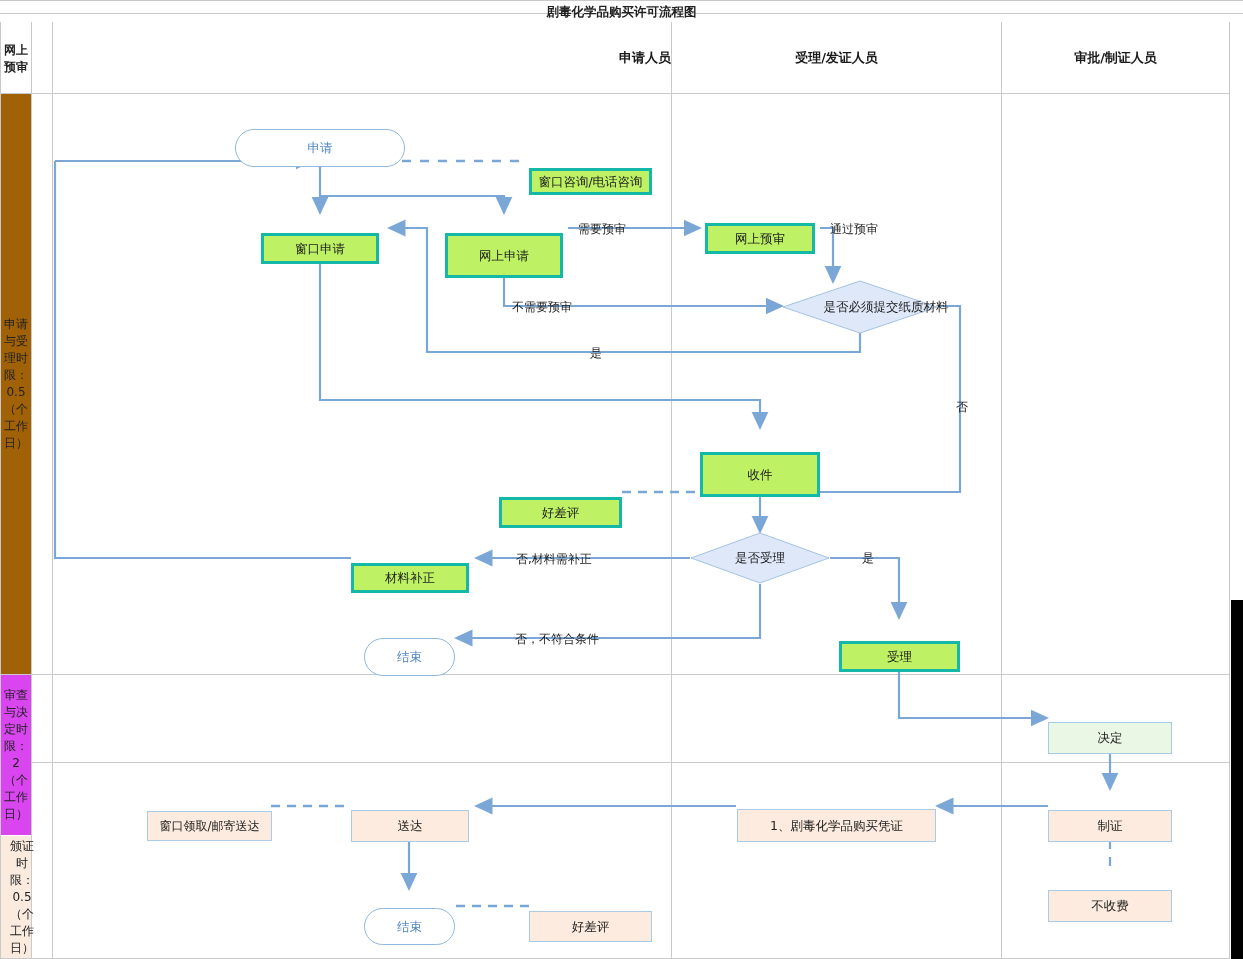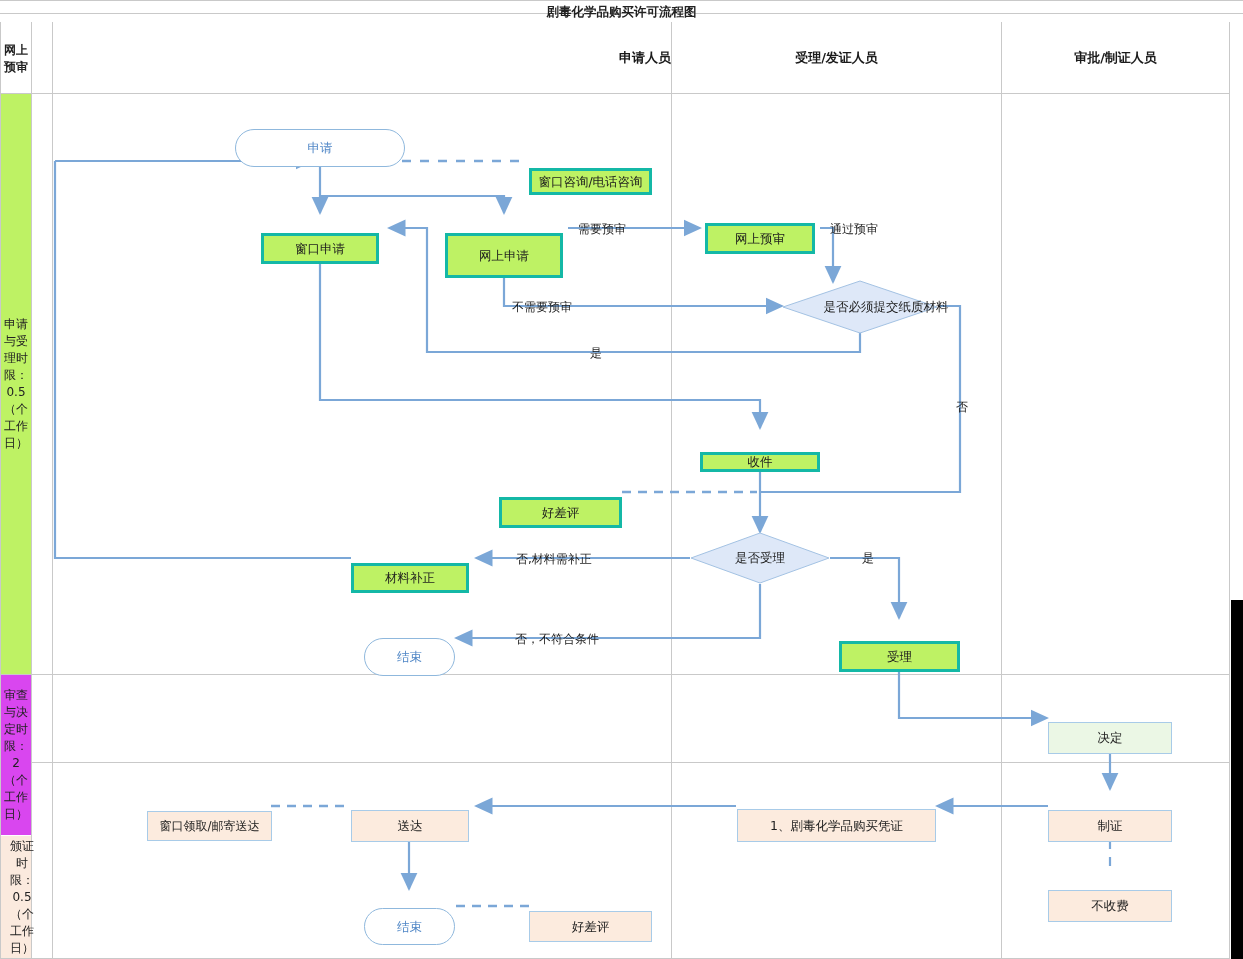--- a/index.html
+++ b/index.html
@@ -14,21 +14,21 @@
             box-sizing:border-box;background:#fff;}
   .titlebar span{display:block;text-align:center;font-size:12.5px;font-weight:bold;color:#222;line-height:21px;}
 
   .colhead{position:absolute;top:23px;height:70px;display:flex;align-items:center;justify-content:center;
            font-size:13px;font-weight:bold;color:#1a1a1a;}
 
   .stagecell{position:absolute;left:1px;width:30px;box-sizing:border-box;
              display:flex;align-items:center;justify-content:center;text-align:center;
              font-size:12px;line-height:17px;color:#222;padding:0 2px;}
   .stage-head{background:#fff;font-weight:bold;}
-  .stage-a{background:#bef264;align-items:center;}
+  .stage-a{background:#a16207;align-items:center;}
   .stage-b{background:#d946ef;}
   .stage-c{background:#fbeade;padding-left:14px;}
 
   
   .node{position:absolute;box-sizing:border-box;display:flex;align-items:center;justify-content:center;
         text-align:center;font-size:12.5px;line-height:16px;margin-top:20px;}
   .blue{background:#bef264;border:3px solid #14b8a6;color:#1d1d1d;}
   .green{background:#ebf7e5;border:1px solid #a8cbe8;color:#1d1d1d;}
   .peach{background:#fcebde;border:1px solid #a8cbe8;color:#1d1d1d;}
   .term{background:#fff;border:1px solid #8fb8dd;border-radius:22px;color:#4f86c6;}
@@ -172,21 +172,21 @@
     <span>网上预审</span>
   </div>
 
   <div class="diamond" style="left:782px;top:280px;width:156px;height:54px;">
     <svg width="156" height="54" viewBox="0 0 156 54">
       <polygon points="78,1 155,27 78,53 1,27" fill="#dee8f8" stroke="#a3c2e3" stroke-width="1"></polygon>
     </svg>
     <div class="dlabel" style="padding:0 26px;">是否必须提交纸质材料</div>
   </div>
 
-  <div class="node blue" style="left:700px;top:432px;width:120px;height:20px;">
+  <div class="node blue" style="left:700px;top:432px;width:120px;height:45px;">
     <span>收件</span>
   </div>
 
   <div class="node blue" style="left:499px;top:477px;width:123px;height:31px;">
     <span>好差评</span>
   </div>
 
   <div class="diamond" style="left:690px;top:532px;width:140px;height:52px;">
     <svg width="140" height="52" viewBox="0 0 140 52">
       <polygon points="70,1 139,26 70,51 1,26" fill="#dee8f8" stroke="#a3c2e3" stroke-width="1"></polygon>

